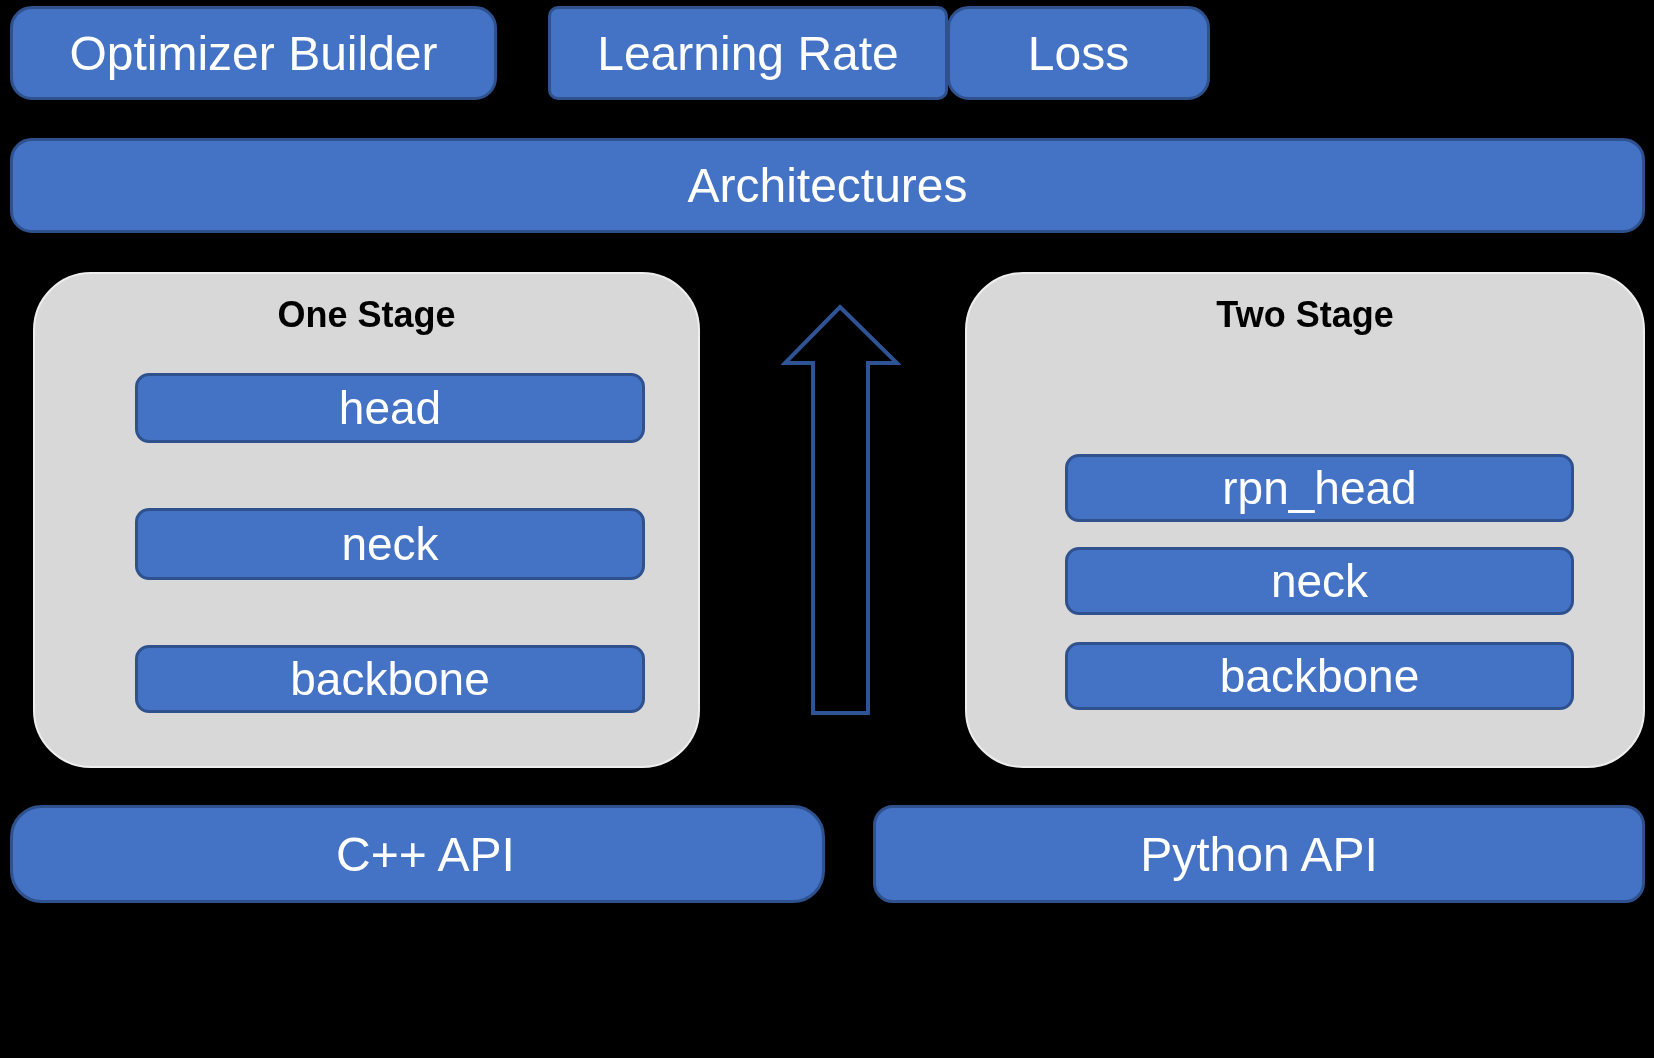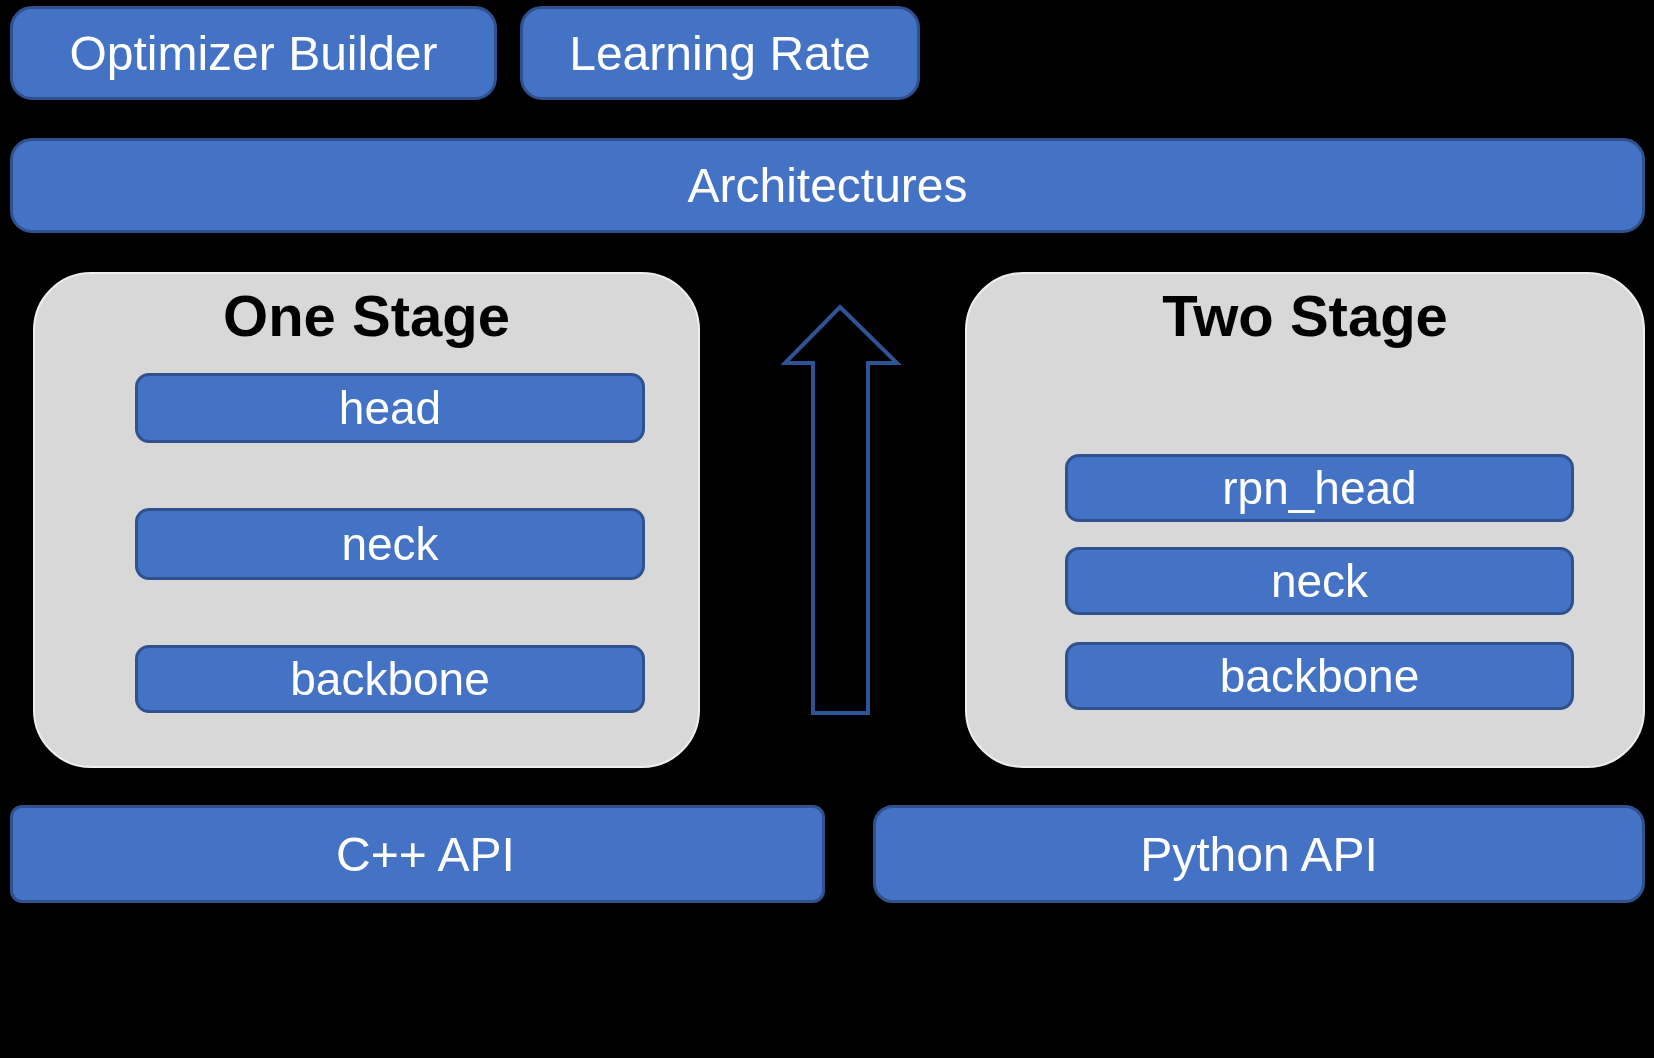--- a/index.html
+++ b/index.html
@@ -26,21 +26,21 @@
     background:var(--panel-fill,#D8D8D8);
     border:2px solid var(--panel-border,#EEEEEE);
     border-radius:58px;
     box-sizing:border-box;
   }
   .panel-title{
     position:absolute;
     left:0;right:0;top:10px;height:62px;
     display:flex;align-items:center;justify-content:center;
     color:var(--text-dark,#000);
-    font-size:58px;font-weight:700;
+    font-size:36px;font-weight:700;
     white-space:nowrap;
   }
   .layer{
     position:absolute;
     background:var(--box-fill,#4472C4);
     border:3px solid var(--box-border,#2F528F);
     border-radius:14px;
     display:flex;align-items:center;justify-content:center;
     color:var(--text-light,#fff);
     font-size:46px;
@@ -49,21 +49,22 @@
     text-align:right;
   }
   .arrow-svg{position:absolute;display:block;}
 </style>
 </head>
 <body>
 
 <div id="canvas">
 
   <div class="box" style="left:10px;top:6px;width:487px;height:94px;">Optimizer Builder</div>
-  <div class="box" style="left:520px;top:6px;width:400px;height:94px;">Learning Rate</div>
+  <div class="box" style="left:548px;top:6px;width:400px;height:94px;border-radius:10px;">Learning Rate</div>
+  <div class="box" style="left:947px;top:6px;width:263px;height:94px;">Loss</div>
 
   <div class="box" style="left:10px;top:138px;width:1635px;height:95px;">Architectures</div>
 
   <div class="panel" style="left:33px;top:272px;width:667px;height:496px;">
     <div class="panel-title">One Stage</div>
     <div class="layer" style="left:100px;top:99px;width:510px;height:70px;">head</div>
     <div class="layer" style="left:100px;top:234px;width:510px;height:72px;">neck</div>
     <div class="layer" style="left:100px;top:371px;width:510px;height:68px;">backbone</div>
   </div>
 
@@ -71,17 +72,17 @@
     <polygon points="59,6 116,62 87,62 87,412 32,412 32,62 4,62" fill="none" style="stroke:var(--arrow-outline,#2F5496)" stroke-width="4" stroke-linejoin="miter"></polygon>
   </svg>
 
   <div class="panel" style="left:965px;top:272px;width:680px;height:496px;">
     <div class="panel-title">Two Stage</div>
     <div class="layer" style="left:98px;top:180px;width:509px;height:68px;">rpn_head</div>
     <div class="layer" style="left:98px;top:273px;width:509px;height:68px;">neck</div>
     <div class="layer" style="left:98px;top:368px;width:509px;height:68px;">backbone</div>
   </div>
 
-  <div class="box" style="left:10px;top:805px;width:815px;height:98px;border-radius:12px;padding-left:16px;">C++ API</div>
+  <div class="box" style="left:10px;top:805px;width:815px;height:98px;border-radius:32px;padding-left:16px;">C++ API</div>
   <div class="box" style="left:873px;top:805px;width:772px;height:98px;border-radius:20px;">Python API</div>
 
 
 </div>
 
 </body></html>

